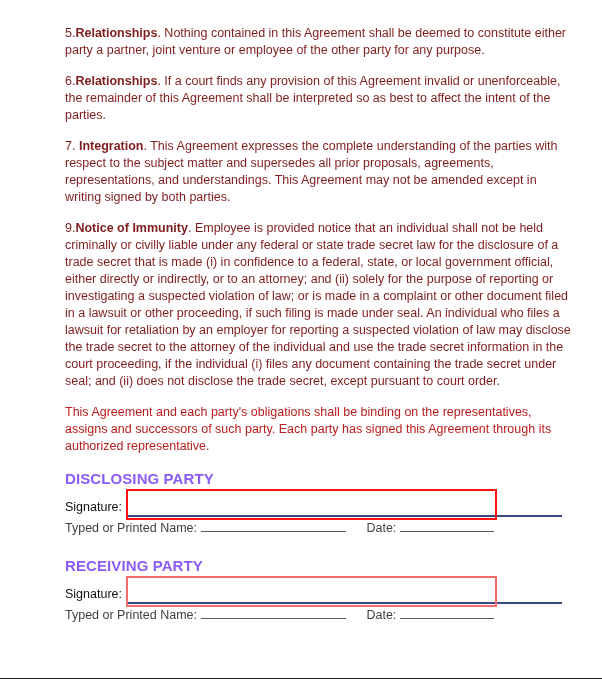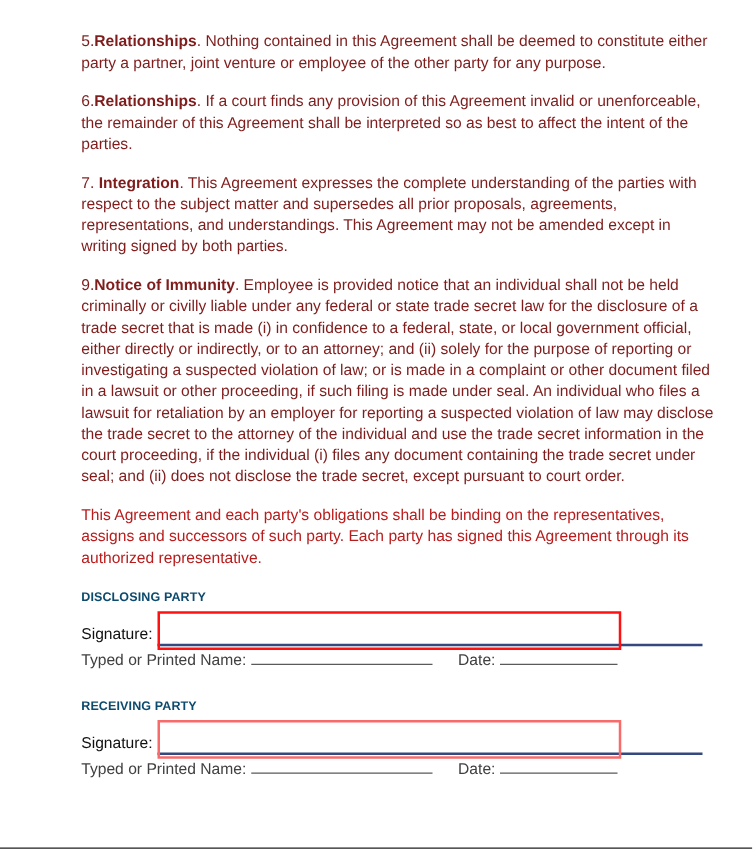--- a/index.html
+++ b/index.html
@@ -39,24 +39,24 @@
   .clause .term {
     font-weight: bold;
   }
   .closing {
     font-size: 12.5px;
     line-height: 17px;
     color: #b91c1c;
     margin: 0 0 16px 0;
   }
   .party-heading {
-    font-size: 10px;
+    font-size: 15px;
     font-weight: bold;
     line-height: 16px;
-    color: #0c4a6e;
+    color: #8b5cf6;
     margin: 0 0 2px 0;
     letter-spacing: 0.1px;
   }
   .sig-row {
     position: relative;
     height: 21px;
     margin-bottom: 2px;
   }
   .sig-label {
     position: absolute;

